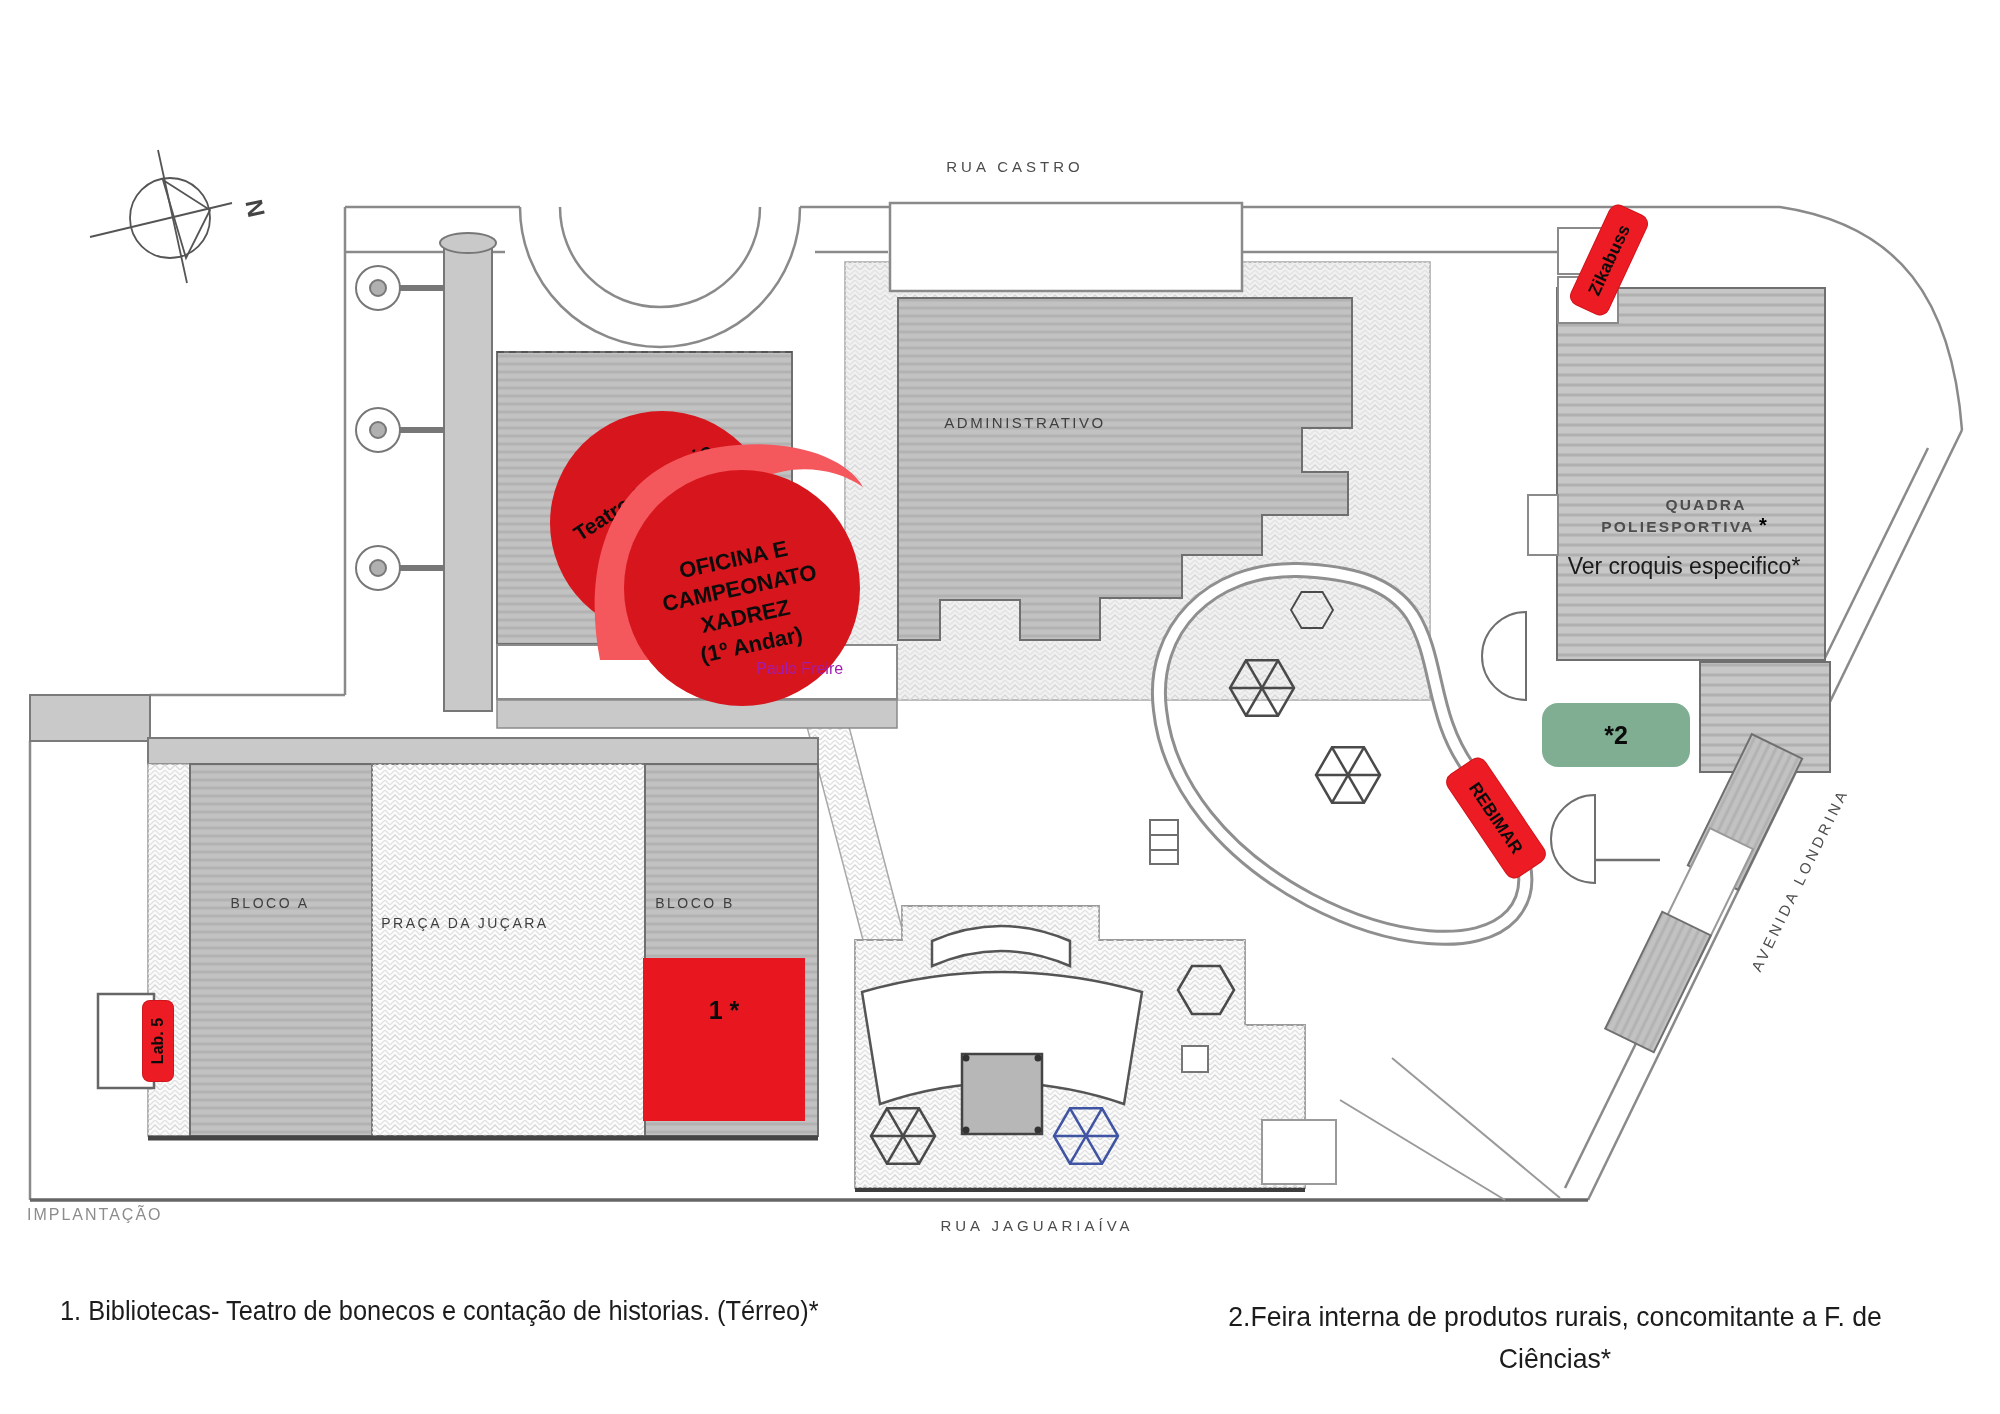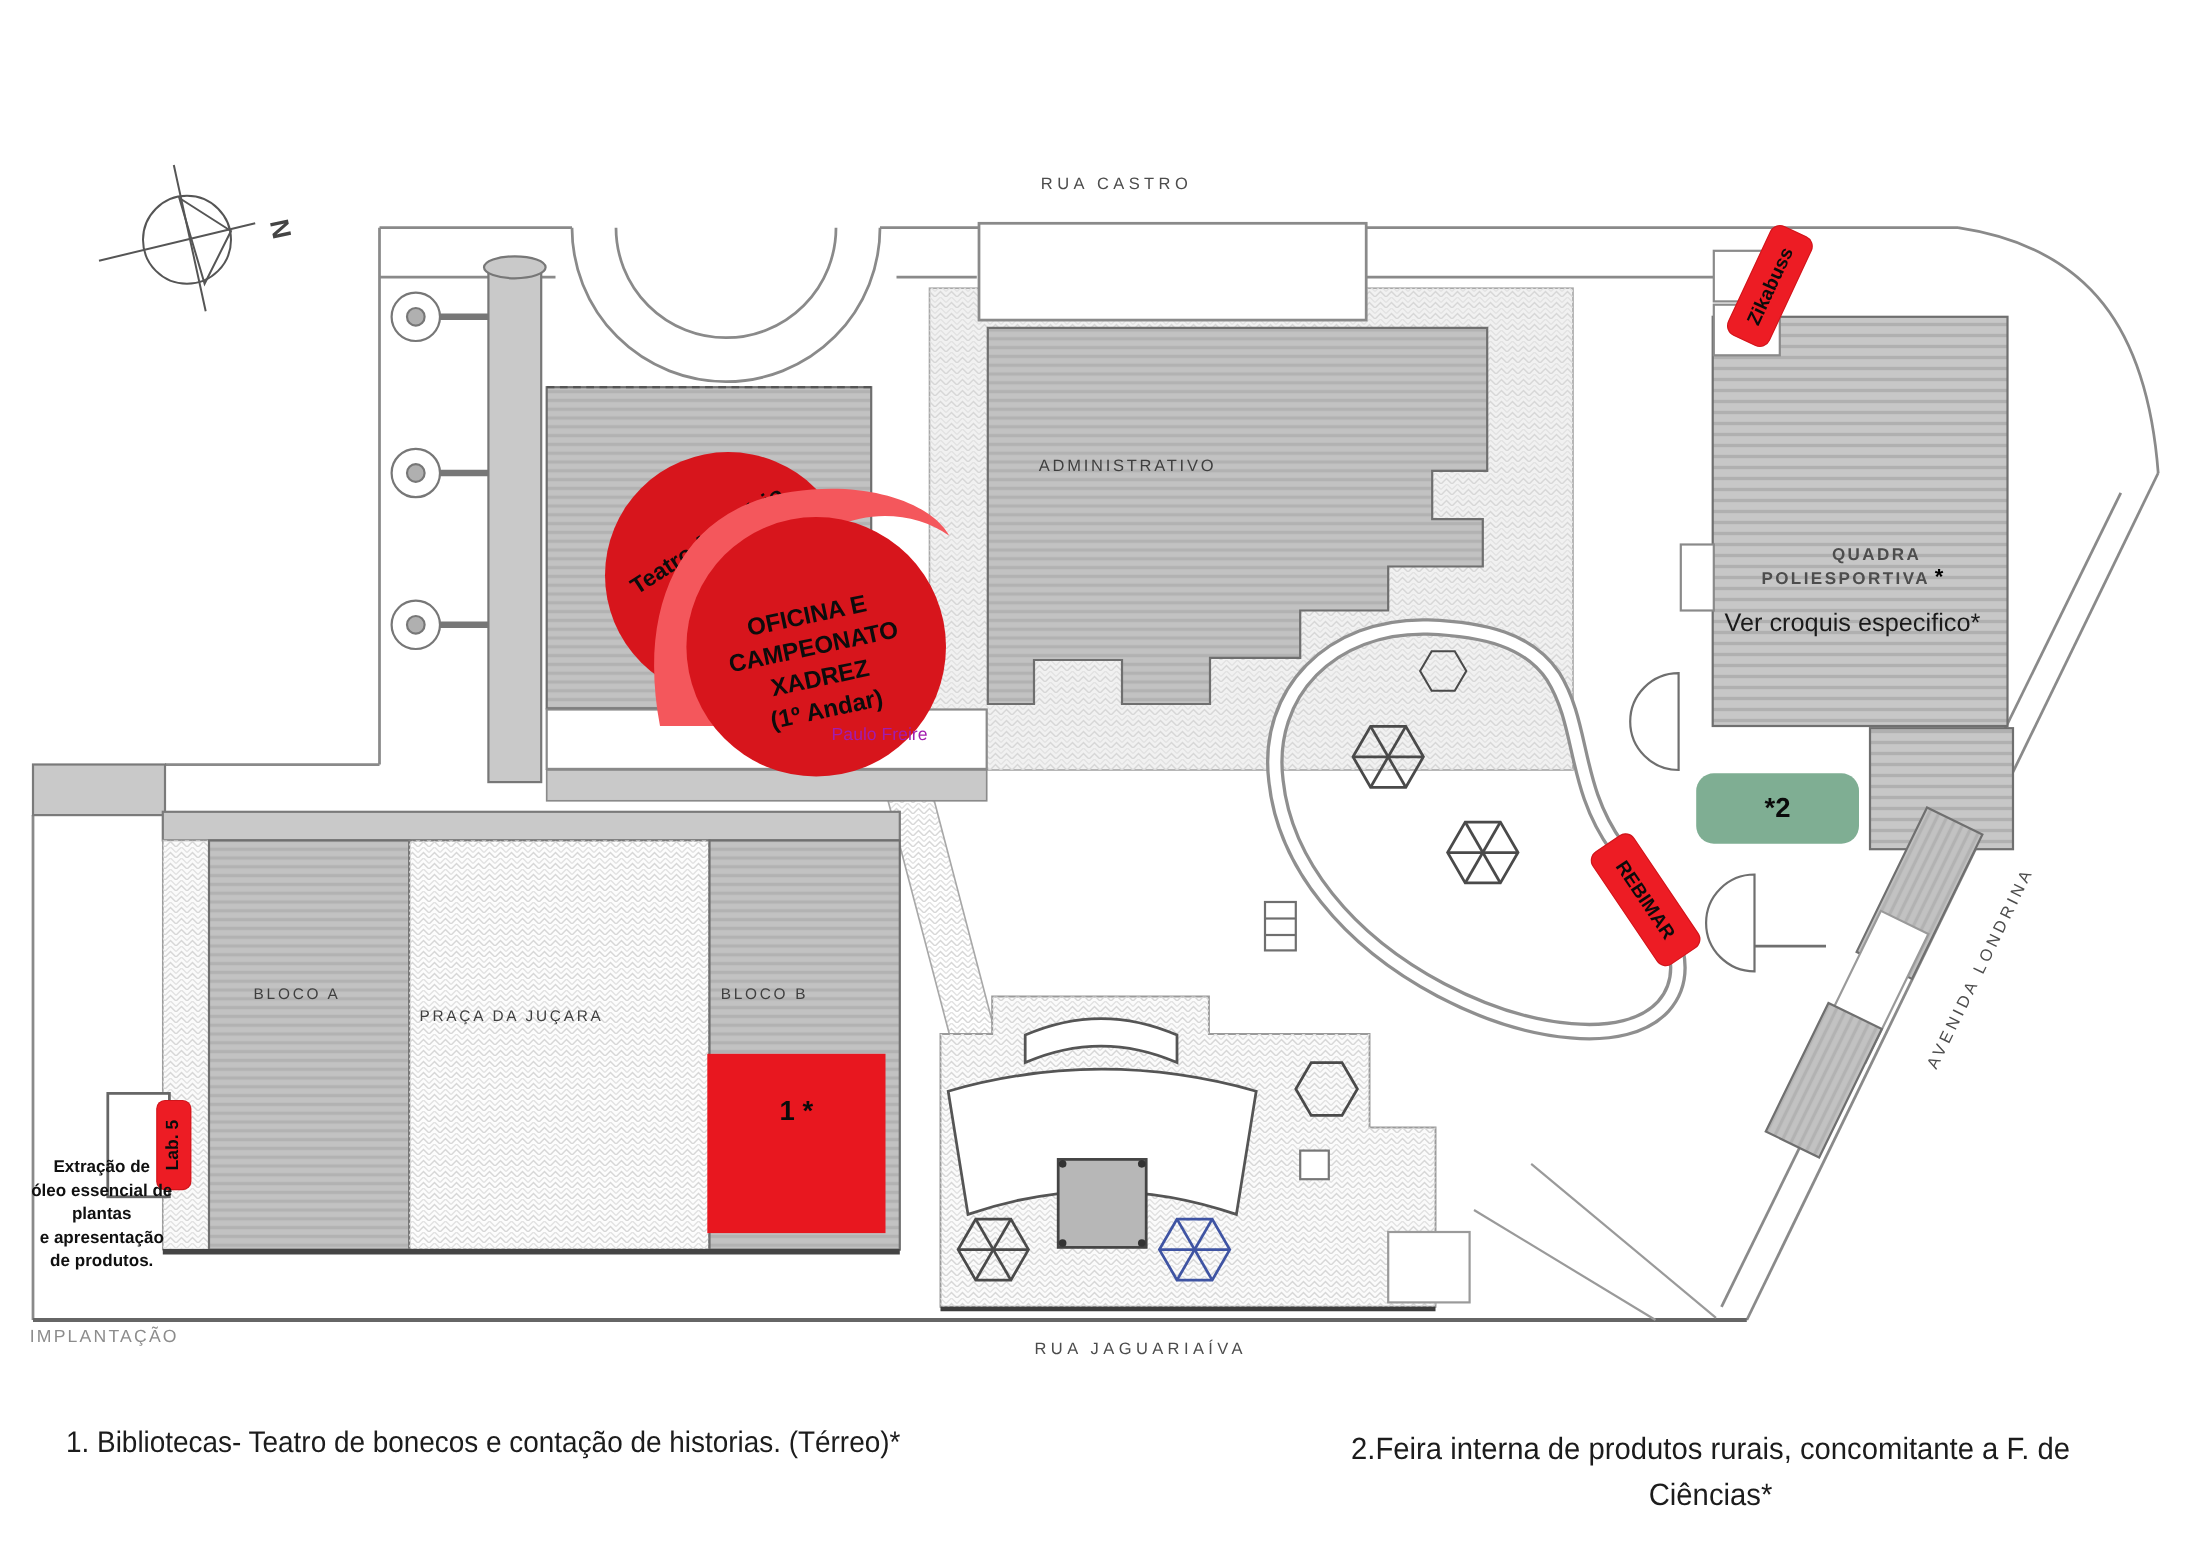--- a/index.html
+++ b/index.html
@@ -255,27 +255,20 @@
   <div class="ov badge" id="rebimar">REBIMAR</div>
   <div class="ov badge" id="lab5">Lab. 5</div>
 
   <div class="ov" id="red-square">
     <span>1 *</span>
   </div>
   <div class="ov" id="green-box">
     <span>*2</span>
   </div>
 
-  <div class="ov" id="extracao">
-    <div>Extração de</div>
-    <div>óleo essencial de</div>
-    <div>plantas</div>
-    <div>e apresentação</div>
-    <div>de produtos.</div>
-  </div>
 
   <div class="ov" id="caption-1">1. Bibliotecas- Teatro de bonecos e contação de historias. (Térreo)*</div>
   <div class="ov" id="caption-2">
     <div>2.Feira interna de produtos rurais, concomitante a F. de</div>
     <div>Ciências*</div>
   </div>
 
 </div>
 
 </body></html>

